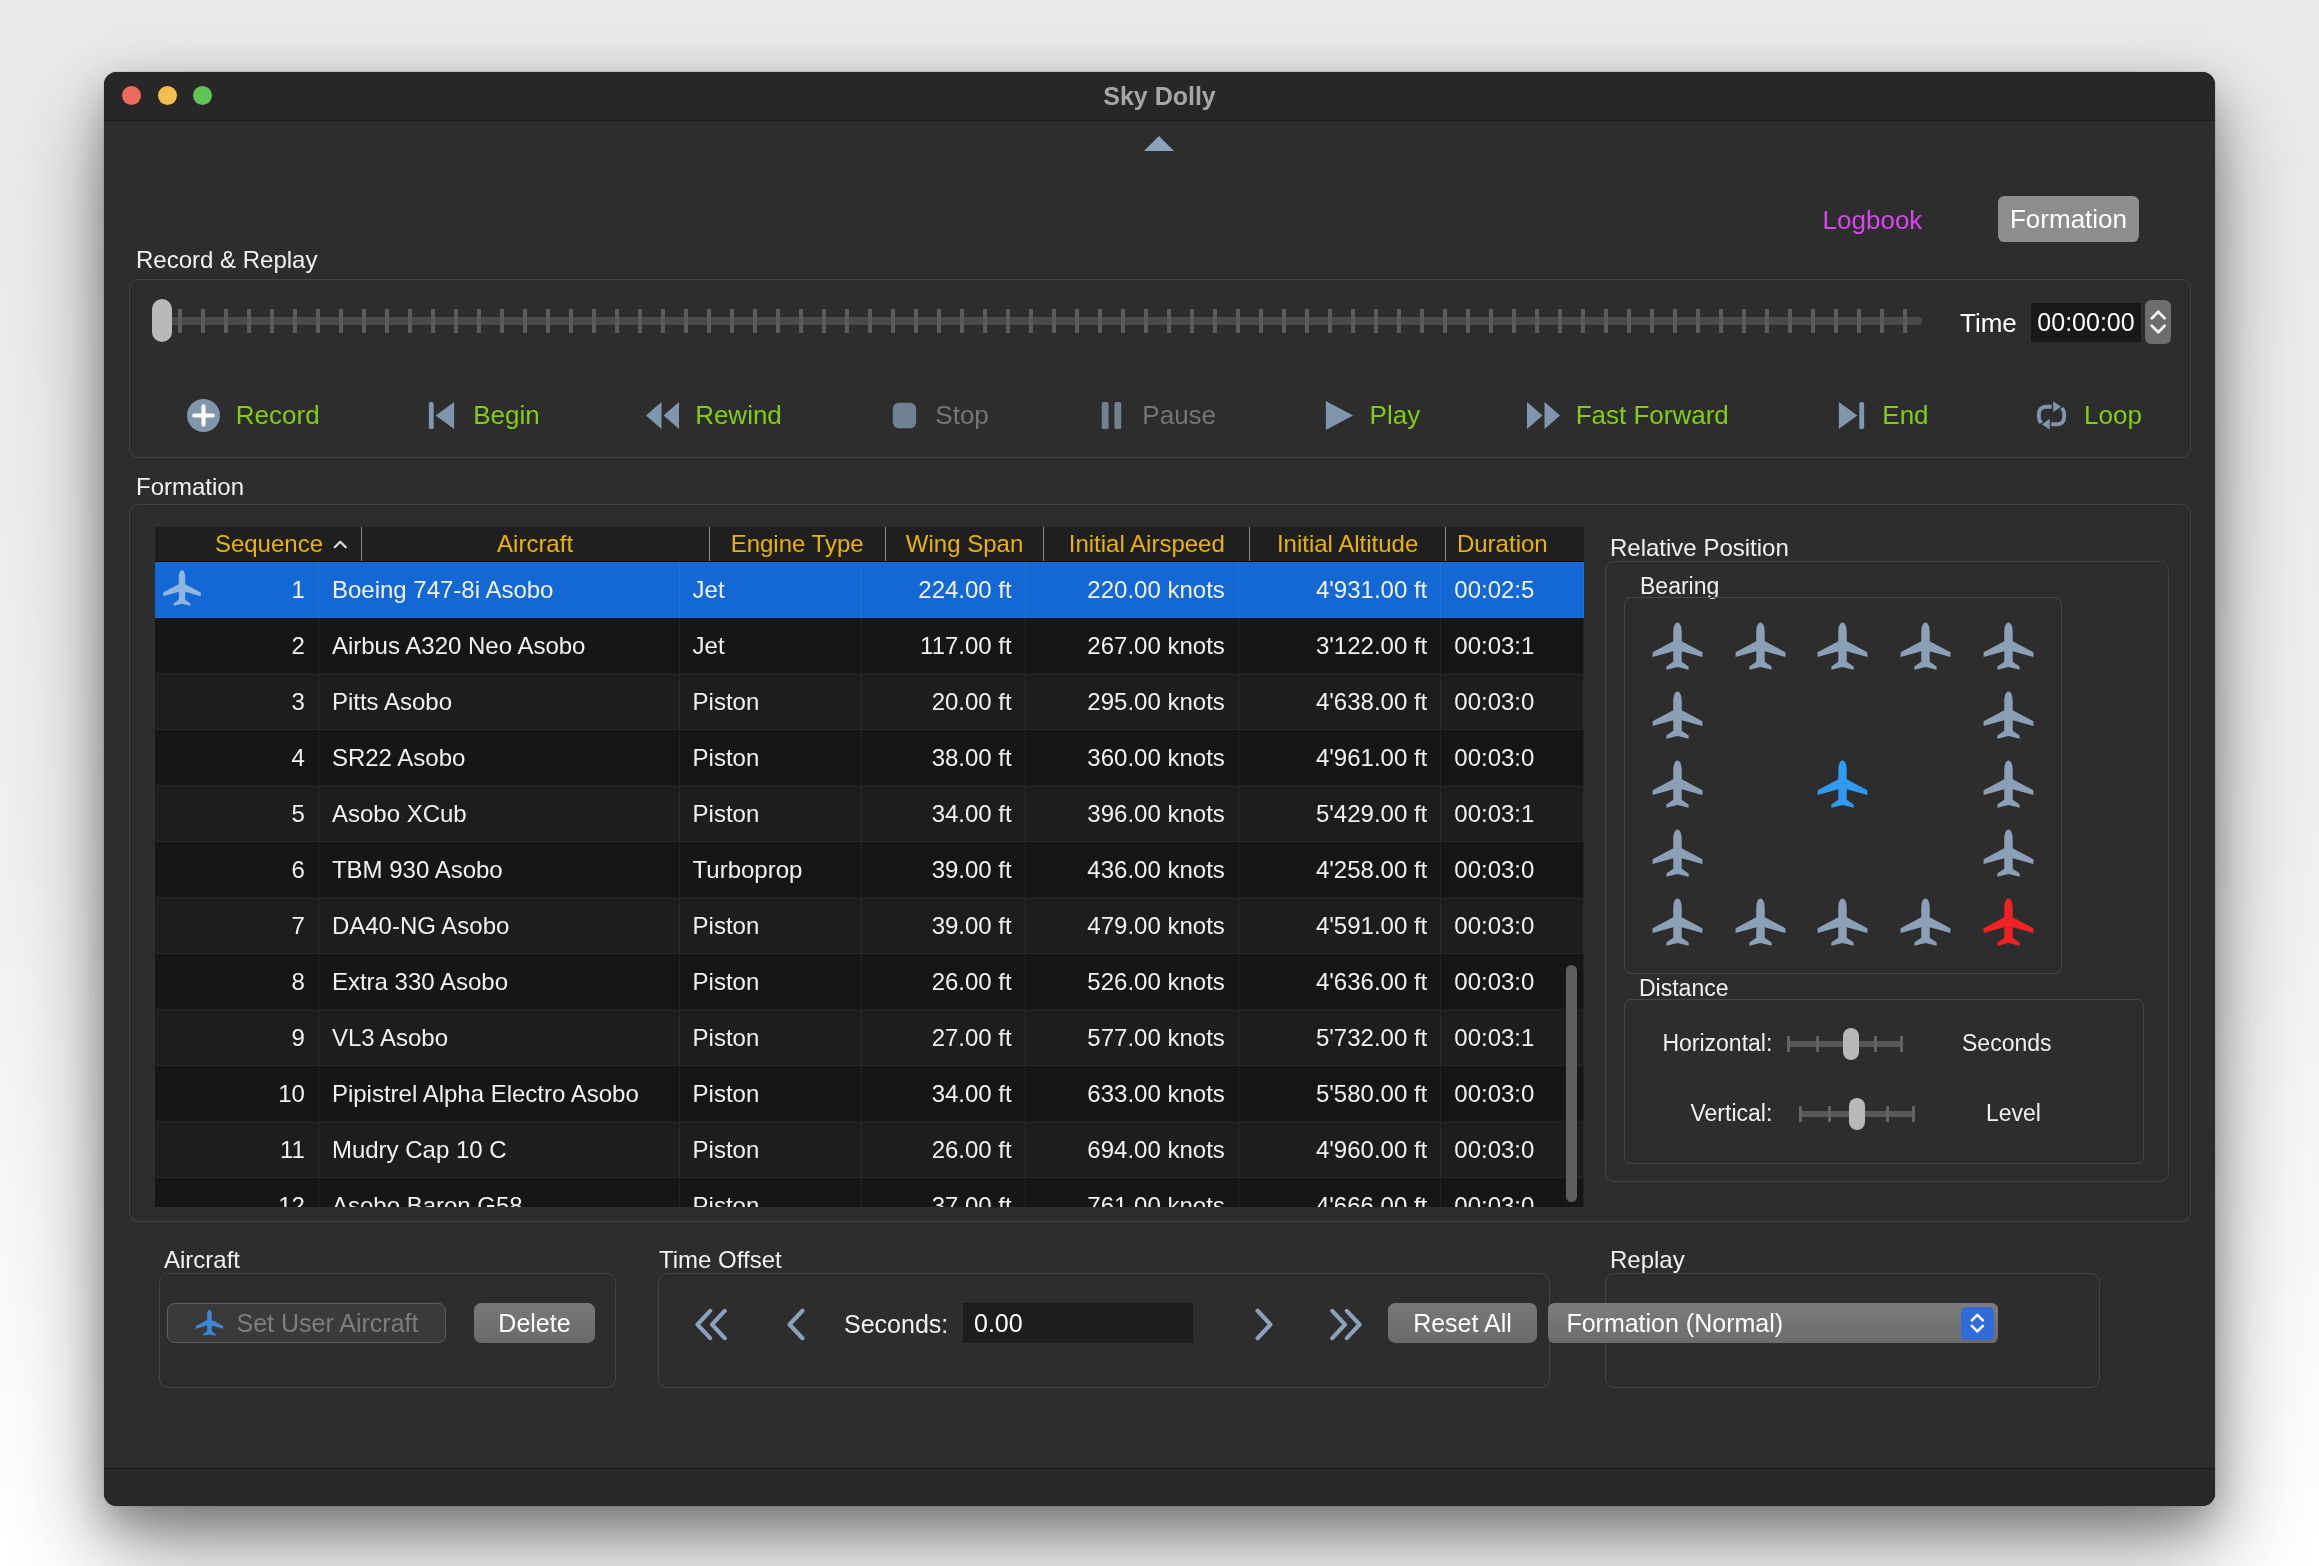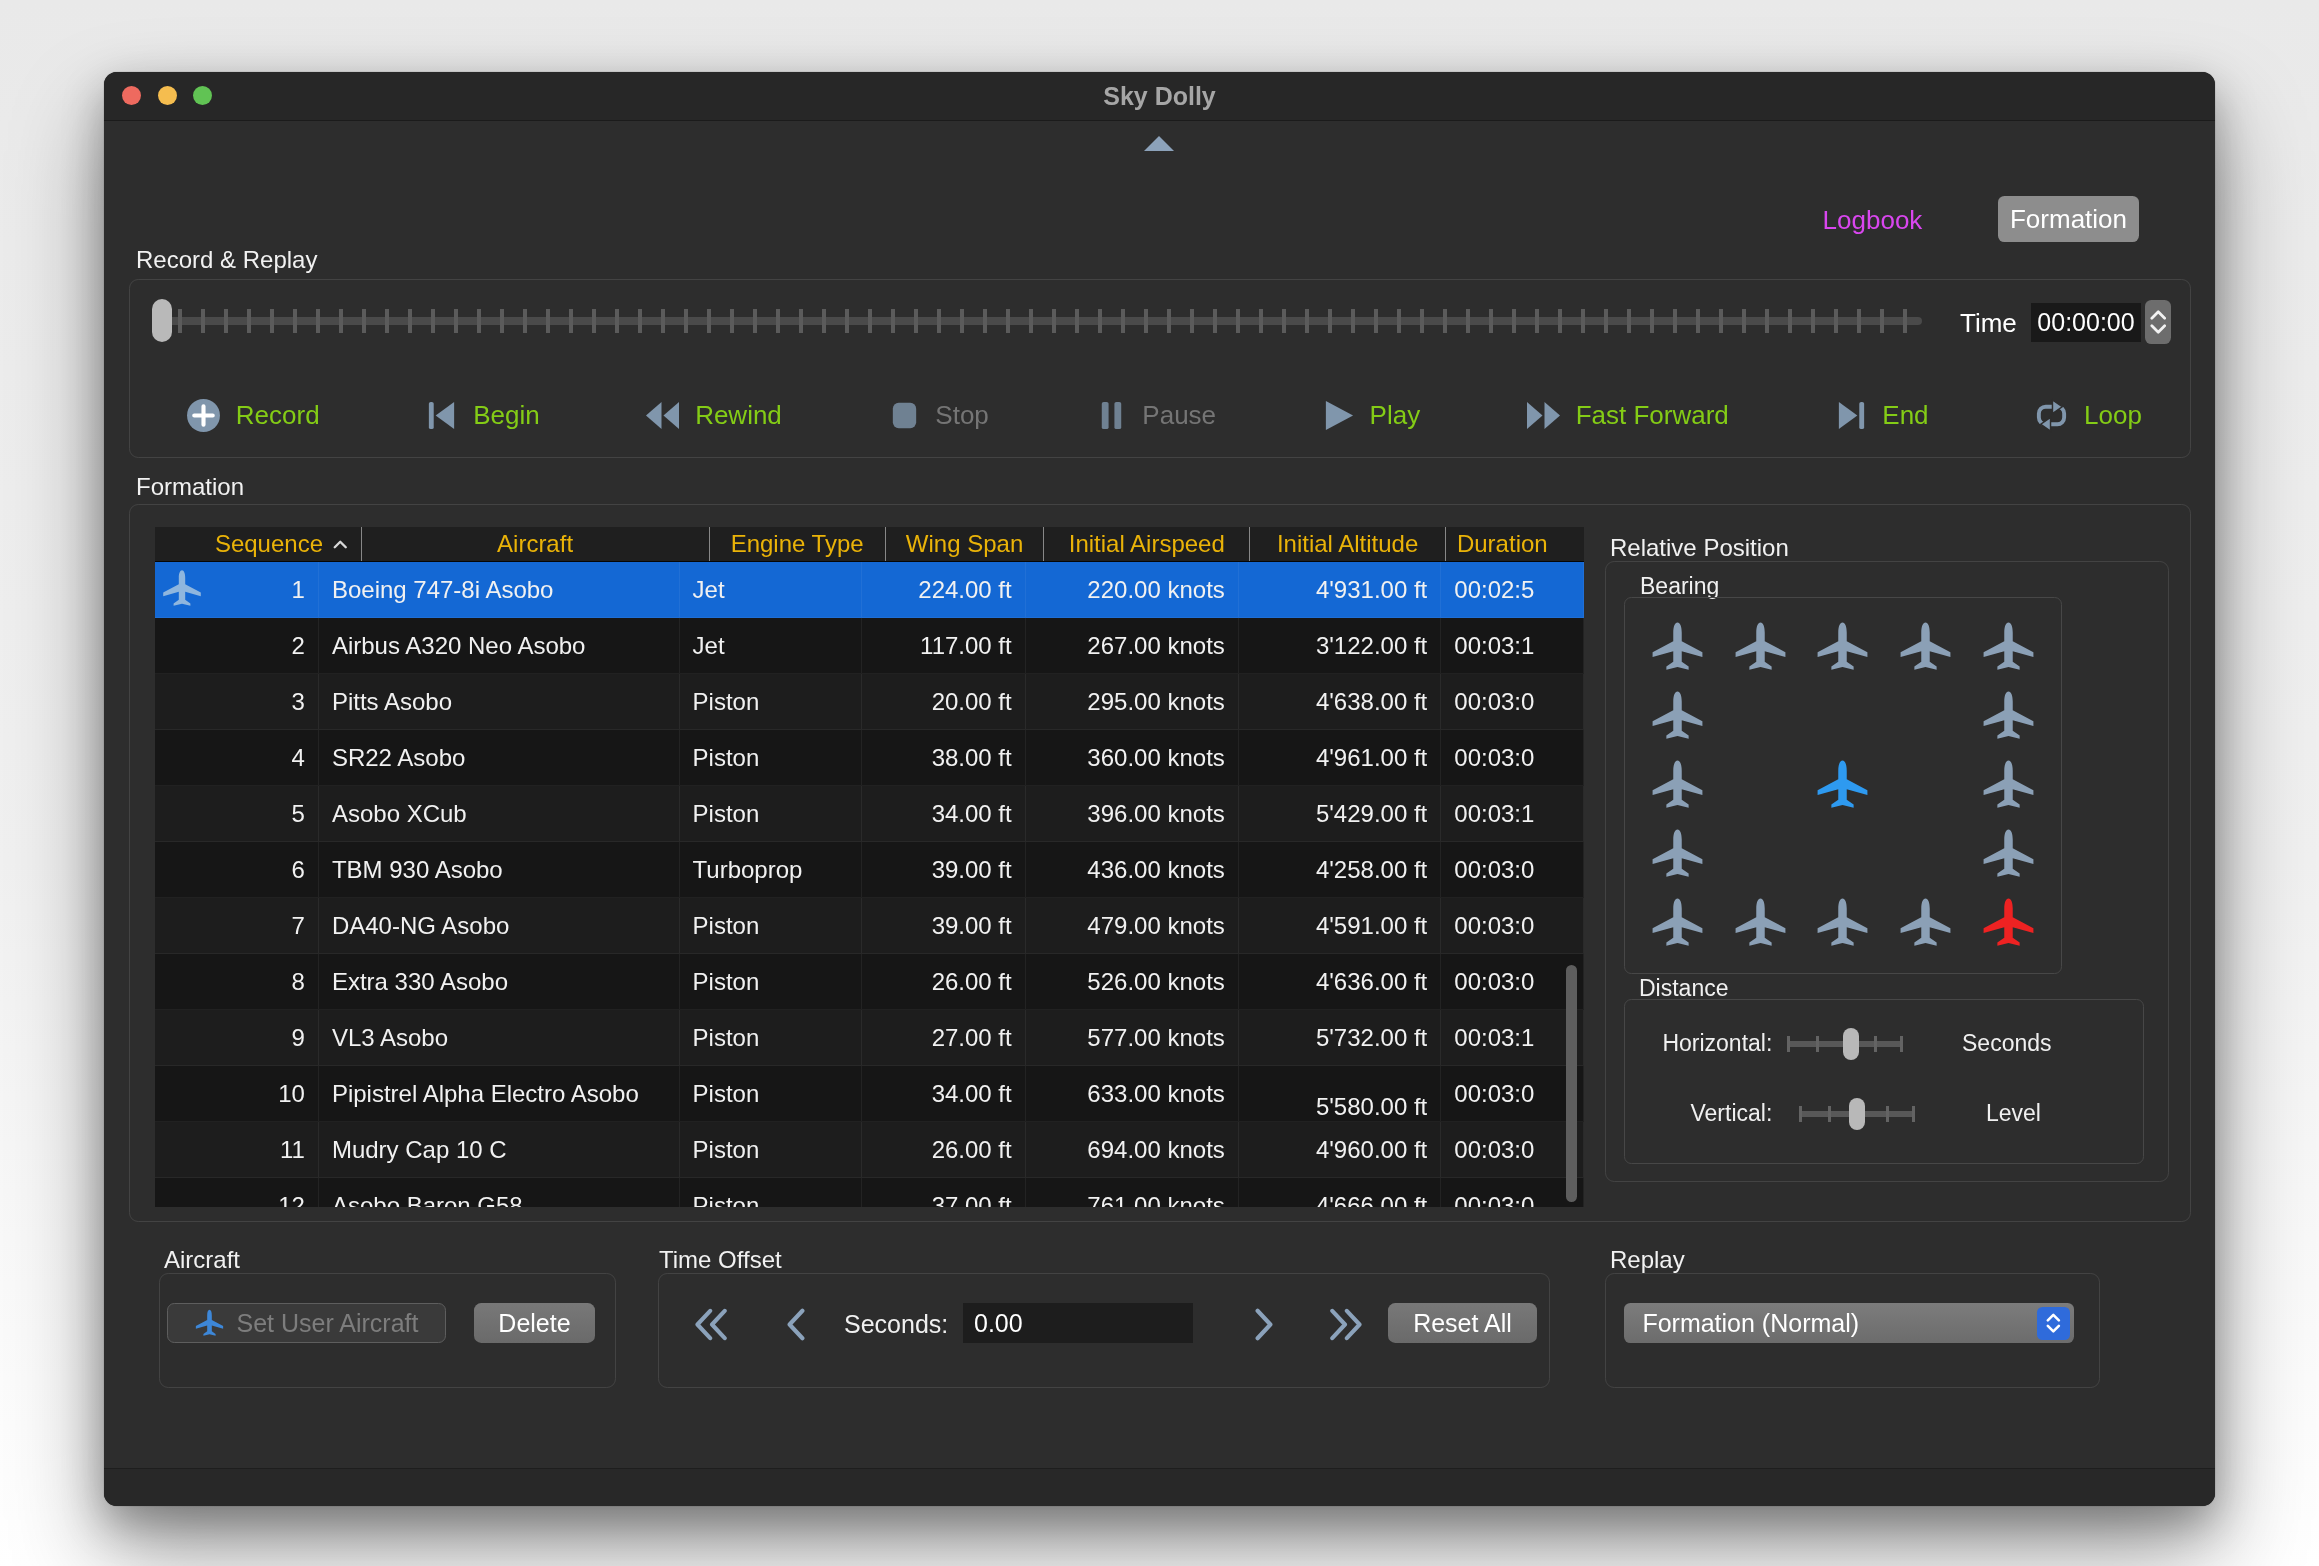--- a/index.html
+++ b/index.html
@@ -95,21 +95,21 @@
   .btn-gray{background:linear-gradient(#787878,#6a6a6a);}
   .set-user-btn{left:63px;top:1231px;width:279px;height:40px;background:#3a3a3a;
     border:1.4px solid #5e5e5e;color:#7d7d7d;gap:13px;}
   .delete-btn{left:370px;top:1231px;width:121px;height:40px;}
   .reset-btn{left:1284px;top:1231px;width:149px;height:40px;}
   .seek{position:absolute;top:1236px;display:flex;}
   .seconds-label{position:absolute;left:740px;top:1238px;font-size:25px;color:#f0f0f0;}
   .seconds-input{position:absolute;left:859px;top:1231px;width:230px;height:40px;box-sizing:border-box;
     background:#1d1d1d;border:none;outline:none;color:#fff;font-size:25px;padding:0 11px;
     font-family:"Liberation Sans","DejaVu Sans",sans-serif;}
-  .select{position:absolute;left:1520px;top:1231px;width:450px;height:40px;border-radius:6.4px;
+  .select{position:absolute;left:1444px;top:1231px;width:450px;height:40px;border-radius:6.4px;
     background:linear-gradient(#7c7c7c,#6c6c6c);color:#fff;font-size:25px;
     display:flex;align-items:center;padding-left:18.4px;box-sizing:border-box;}
   .select-spin{position:absolute;right:3.7px;top:3.7px;width:33px;height:33px;border-radius:5.5px;background:#2f6bdb;
     display:flex;flex-direction:column;align-items:center;justify-content:center;gap:1.8px;}
 </style>
 </head>
 <body>
 
 <div class="window">
 
@@ -478,21 +478,21 @@
           </div>
           <div class="td" style="width: 188px;">
             <span>Piston</span>
           </div>
           <div class="td right" style="width: 169px;">
             <span>34.00 ft</span>
           </div>
           <div class="td right" style="width: 220px;">
             <span>633.00 knots</span>
           </div>
-          <div class="td right" style="width: 209px; align-items: flex-end;">
+          <div class="td right" style="width: 209px;">
             <span>5'580.00 ft</span>
           </div>
           <div class="td" style="width: 147px;">
             <span>00:03:0</span>
           </div>
         </div>
         <div class="tr">
           <div class="td right td-seq" style="width: 169px;">
             <span>11</span>
           </div>

